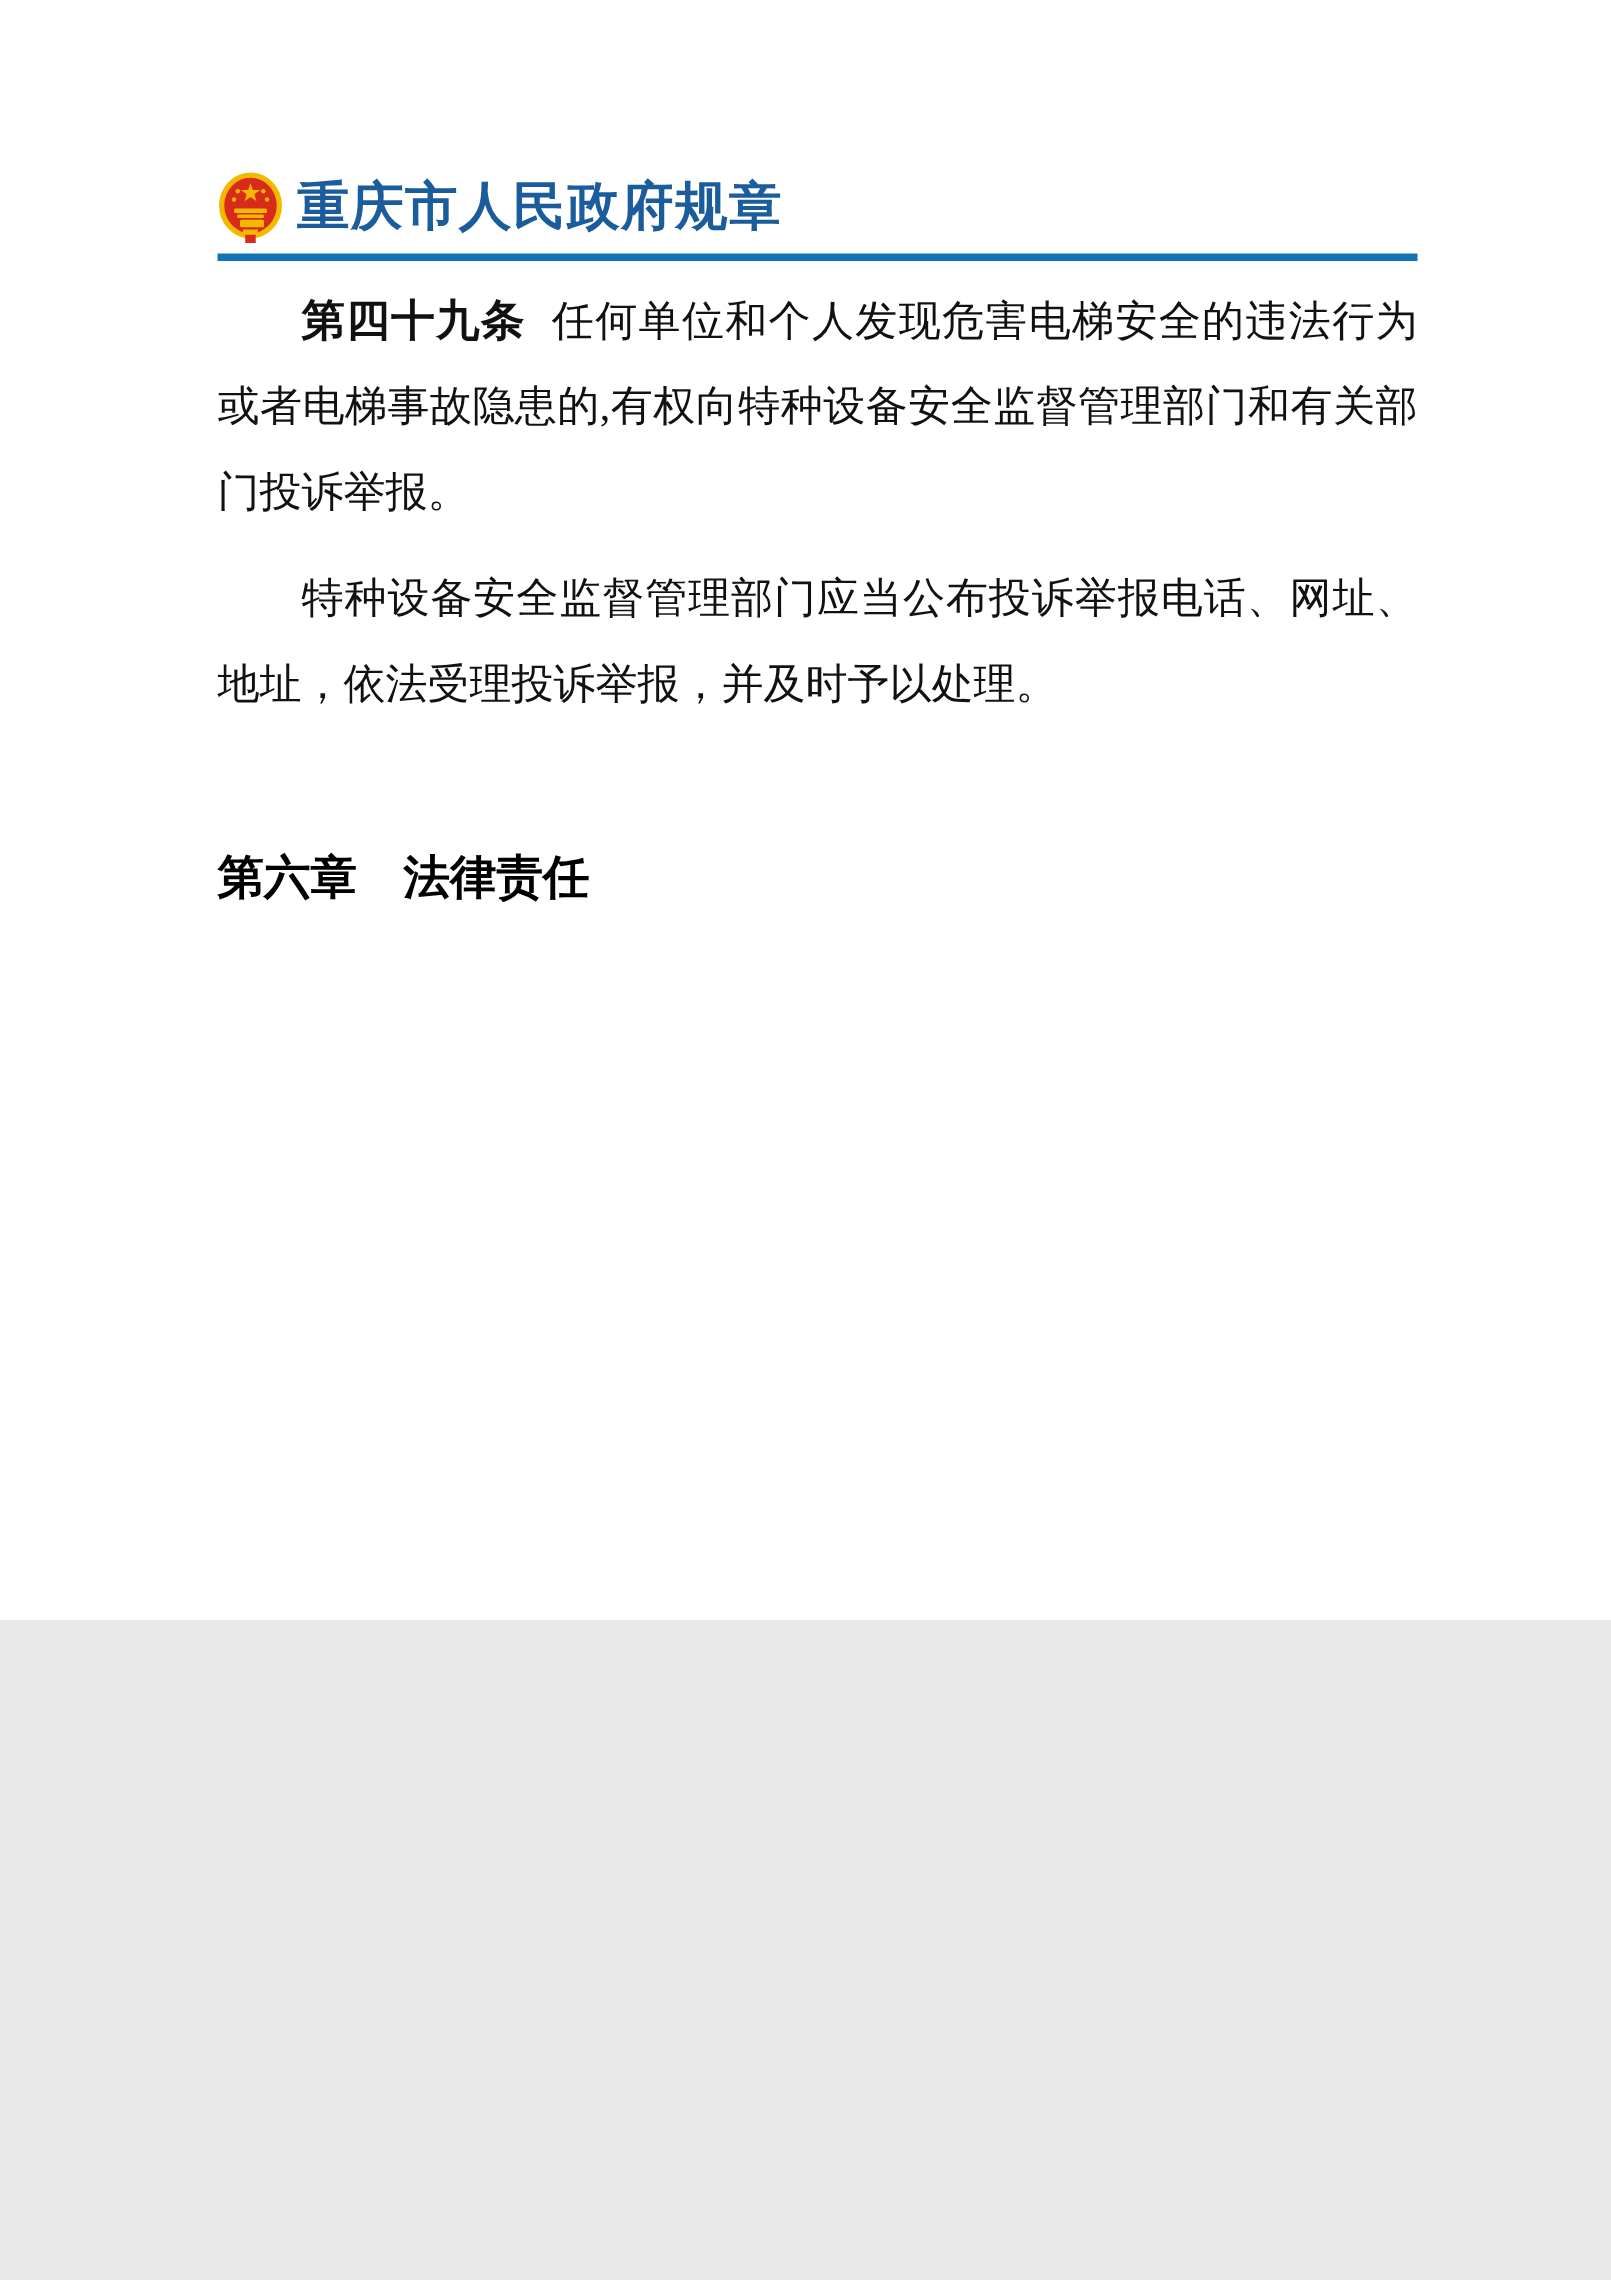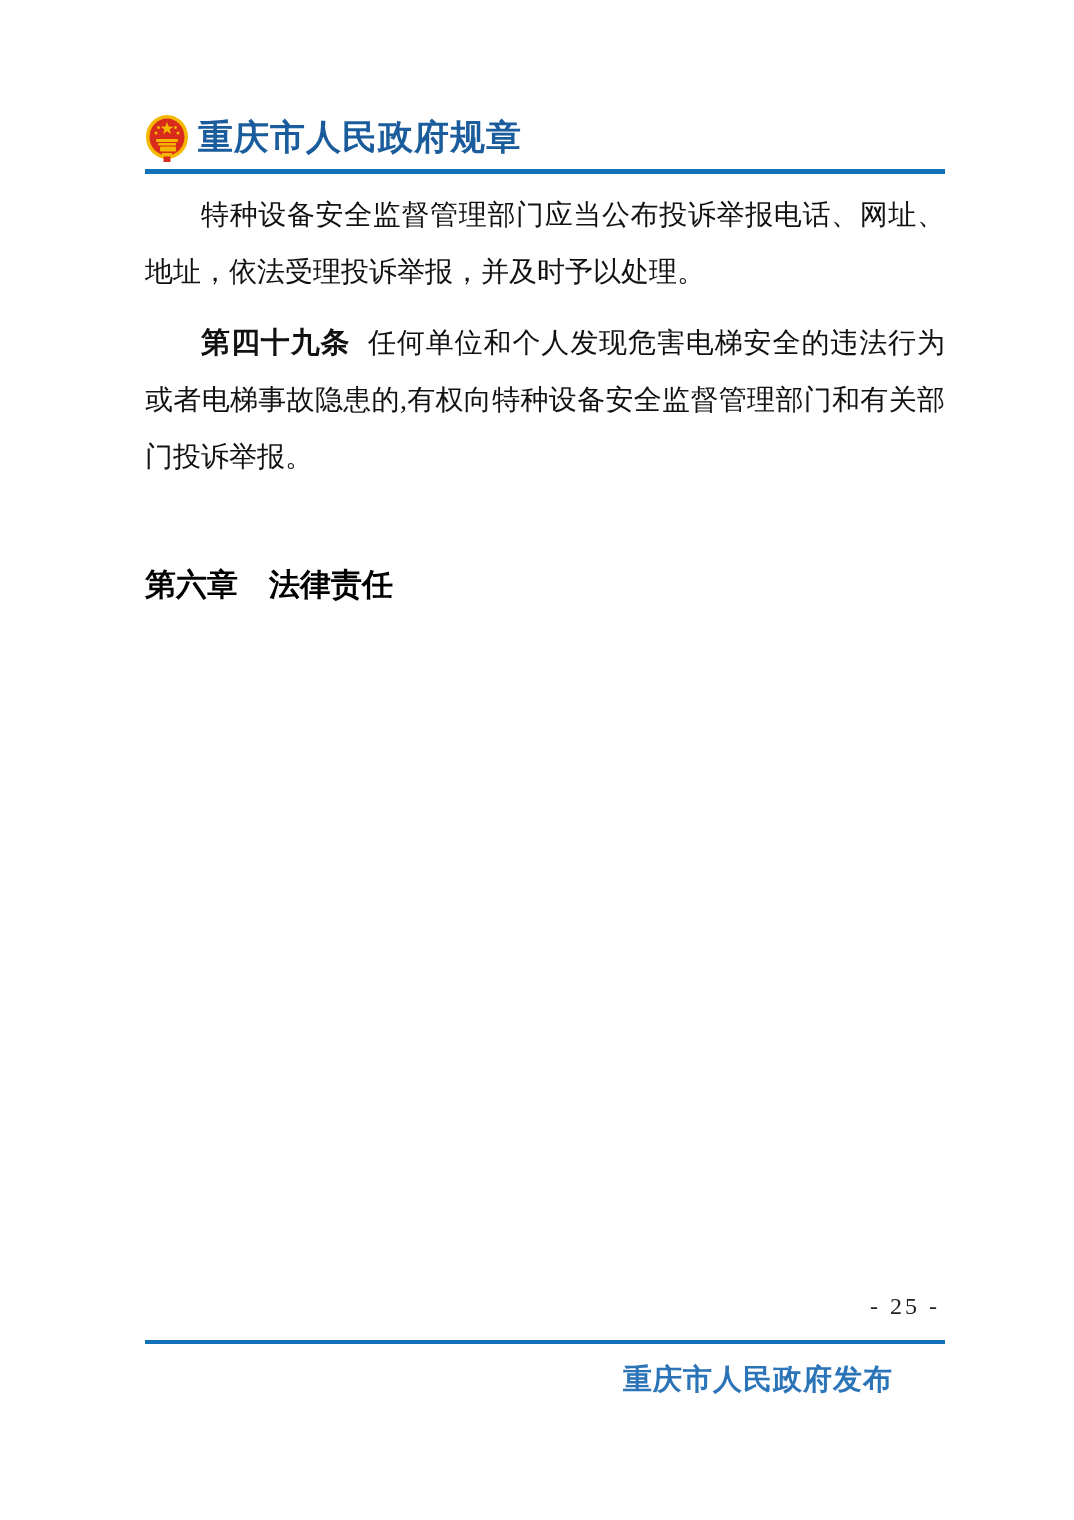--- a/index.html
+++ b/index.html
@@ -1,19 +1,19 @@
 <!DOCTYPE html>
 <html><head>
 <meta charset="utf-8">
 <style>
   html, body { margin: 0; padding: 0; background: #e9e9e9; }
   .page {
     position: relative;
     width: 1074px;
-    height: 1520px;
+    height: 1080px;
     background: #ffffff;
     margin: 0 auto;
     overflow: hidden;
     font-family: "Liberation Serif", "DejaVu Serif", serif;
     color: #111111;
   }
 
   
   .doc-header {
     position: absolute;
@@ -114,23 +114,23 @@
       <rect x="13" y="29" width="18" height="2.4" rx="1" fill="#f5b800"></rect>
       <rect x="15" y="32.5" width="16" height="5" rx="1" fill="#f5b800"></rect>
       <rect x="17" y="39" width="10" height="3" fill="#f5b800"></rect>
       <rect x="18.5" y="42.5" width="7" height="5.5" fill="#d92b1c"></rect>
     </svg>
     <div class="doc-title">重庆市人民政府规章</div>
   </div>
 
   <div class="doc-body">
 
+    <p class="para"><span class="label">第四十九条</span><span>任何单位和个人发现危害电梯安全的违法行为或者电梯事故隐患的,有权向特种设备安全监督管理部门和有关部门投诉举报。</span></p>
+
     <p class="para"><span class="label"></span><span>特种设备安全监督管理部门应当公布投诉举报电话、网址、地址，依法受理投诉举报，并及时予以处理。</span></p>
-
-    <p class="para"><span class="label">第四十九条</span><span>任何单位和个人发现危害电梯安全的违法行为或者电梯事故隐患的,有权向特种设备安全监督管理部门和有关部门投诉举报。</span></p>
 
     <div class="chapter-heading">第六章　法律责任</div>
 
 
 
 
 
   </div>
 
   <div class="page-number">- 25 -</div>

